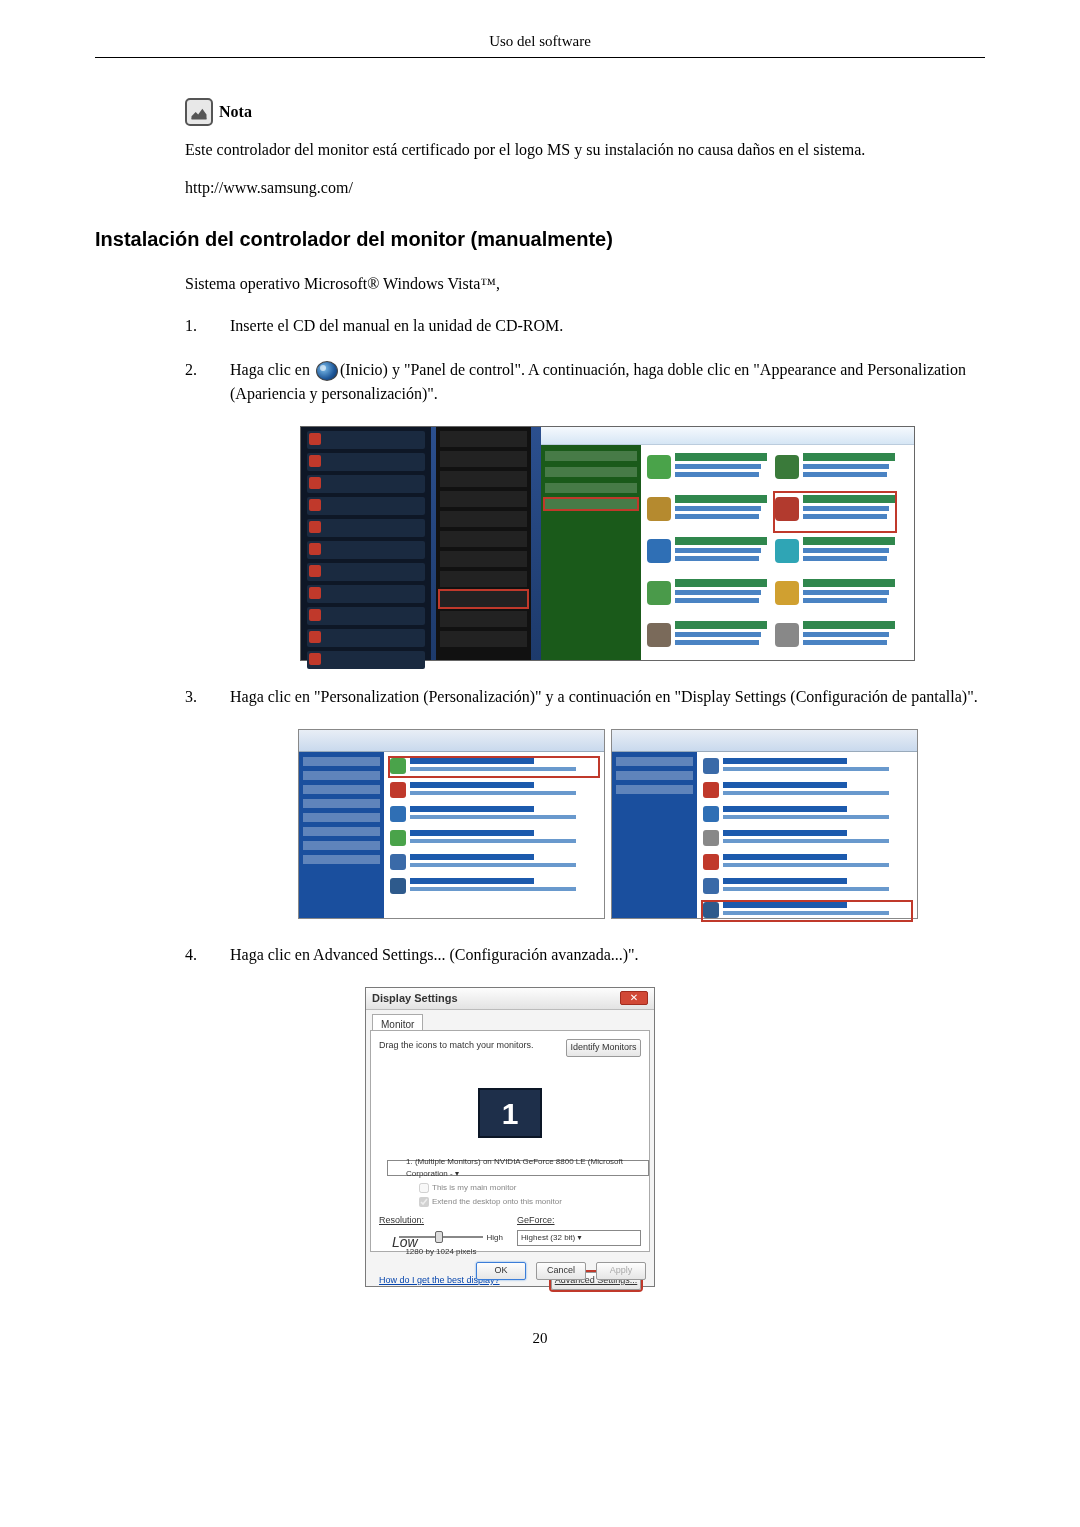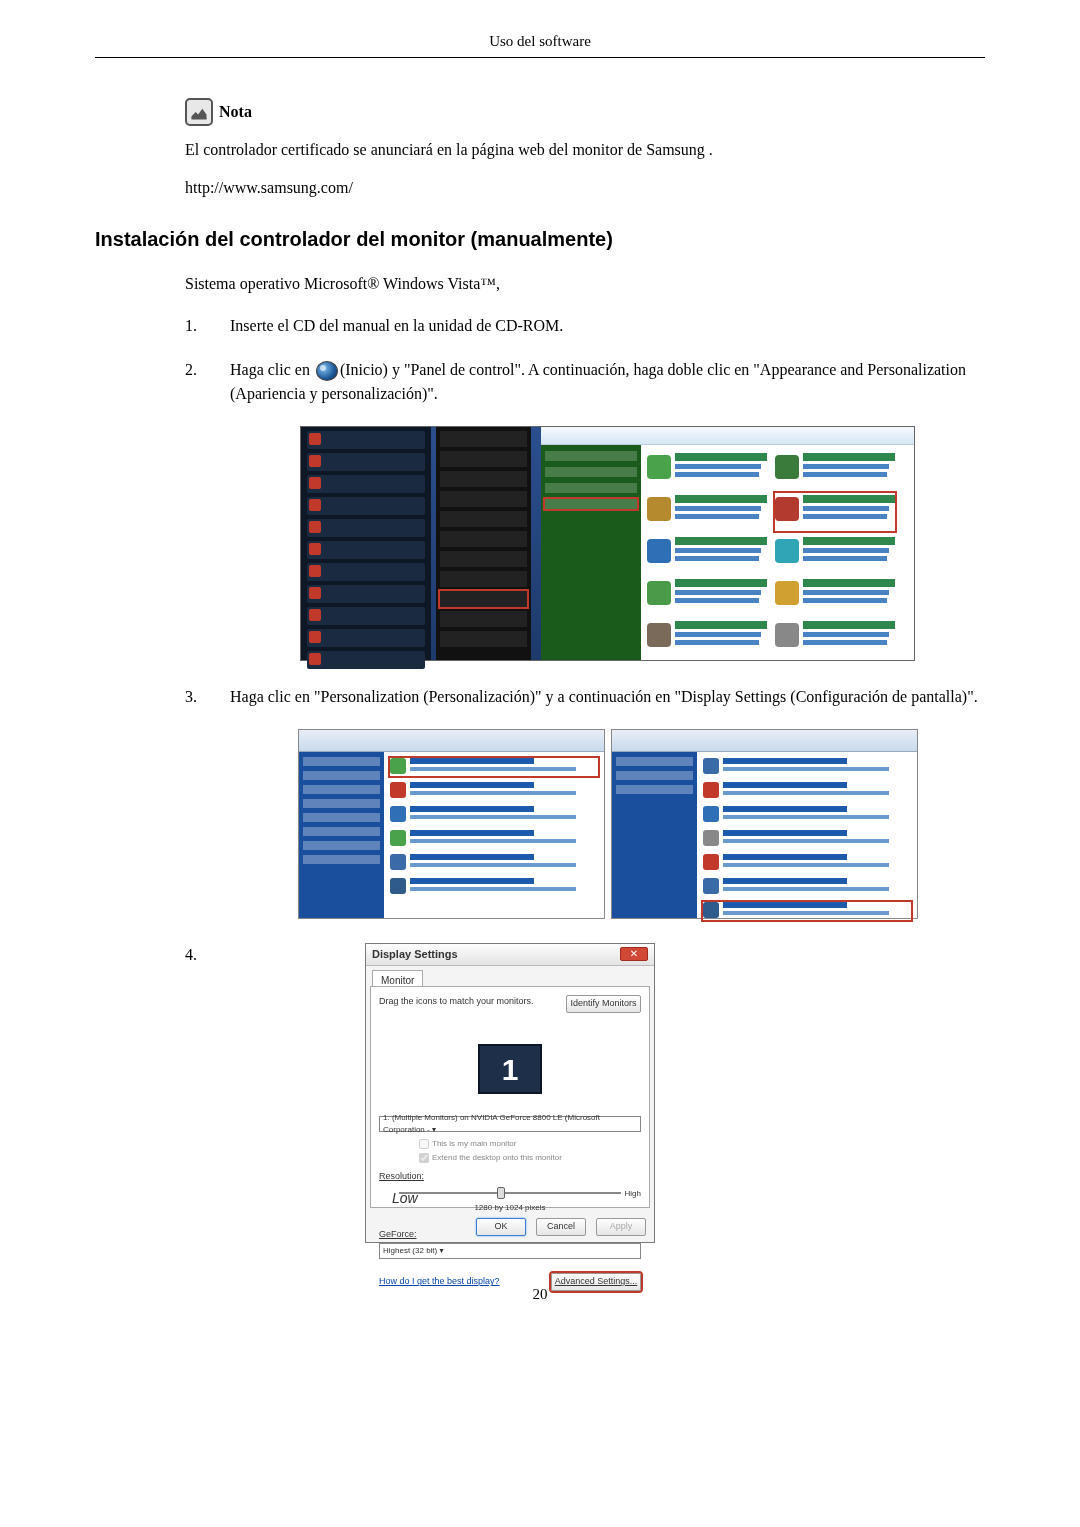--- a/index.html
+++ b/index.html
@@ -397,44 +397,44 @@
       justify-content: center;
       color: #fff;
       font-size: 30px;
       font-weight: bold;
     }
     .ss3-select {
       width: 100%;
       height: 16px;
       border: 1px solid #888;
       font-size: 8px;
-      padding: 0 3px;
+      padding: 0 18px;
       background: #fff;
       display: flex;
       align-items: center;
       margin-bottom: 6px;
+      margin-left: 8px;
     }
     .ss3-check {
       font-size: 8px;
       color: #888;
       display: flex;
       align-items: center;
       margin-bottom: 2px;
       padding-left: 40px;
     }
     .ss3-check input {
       width: 10px;
       height: 10px;
       margin-right: 3px;
     }
     .ss3-cols {
       display: flex;
       gap: 14px;
       margin-top: 6px;
-      flex-direction: column;
     }
     .ss3-col {
       flex: 1;
     }
     .ss3-label {
       text-decoration: underline;
       font-size: 9px;
     }
     .ss3-slider {
       height: 14px;
@@ -551,21 +551,21 @@
 <div class="note-block">
   <div class="note-icon-row">
     <span class="note-icon">
       <svg viewBox="0 0 24 24">
           <path d="M3 17l5-5 3 3 5-7 5 7v5H3z" fill="#555"></path>
           <path d="M3 20h18" stroke="#555" stroke-width="2"></path>
         </svg>
     </span>
     <span class="note-label">Nota</span>
   </div>
-  <p class="note-text">El controlador certificado se anunciará en la página web del monitor de Samsung .</p>
+  <p class="note-text">Este controlador del monitor está certificado por el logo MS y su instalación no causa daños en el sistema.</p>
   <p class="url-text">http://www.samsung.com/</p>
 </div>
 
 <h2 class="section-heading">Instalación del controlador del monitor (manualmente)</h2>
 
 <p class="indented-text">Sistema operativo Microsoft® Windows Vista™,</p>
 
 <ol class="ol-list">
   <li>
     <span>Inserte el CD del manual en la unidad de CD-ROM.</span>
@@ -765,20 +765,21 @@
               <div class="ss2-row-icon" style="background:#2e5a8c"></div>
               <div class="ss2-row-title"></div>
               <div class="ss2-row-sub"></div>
             </div>
         </div>
       </div>
     </div>
   </li>
 
   <li>
+    <span>Haga clic en Advanced Settings... (Configuración avanzada...)".</span>
 
     <div class="screenshot ss3">
       <div class="ss3-titlebar">
         <span class="ss3-titlebar-text">Display Settings</span>
         <span class="ss3-close">✕</span>
       </div>
       <div class="ss3-tab">Monitor</div>
       <div class="ss3-inner">
         <div class="ss3-drag-text">Drag the icons to match your monitors.</div>
         <div class="ss3-identify">Identify Monitors</div>

